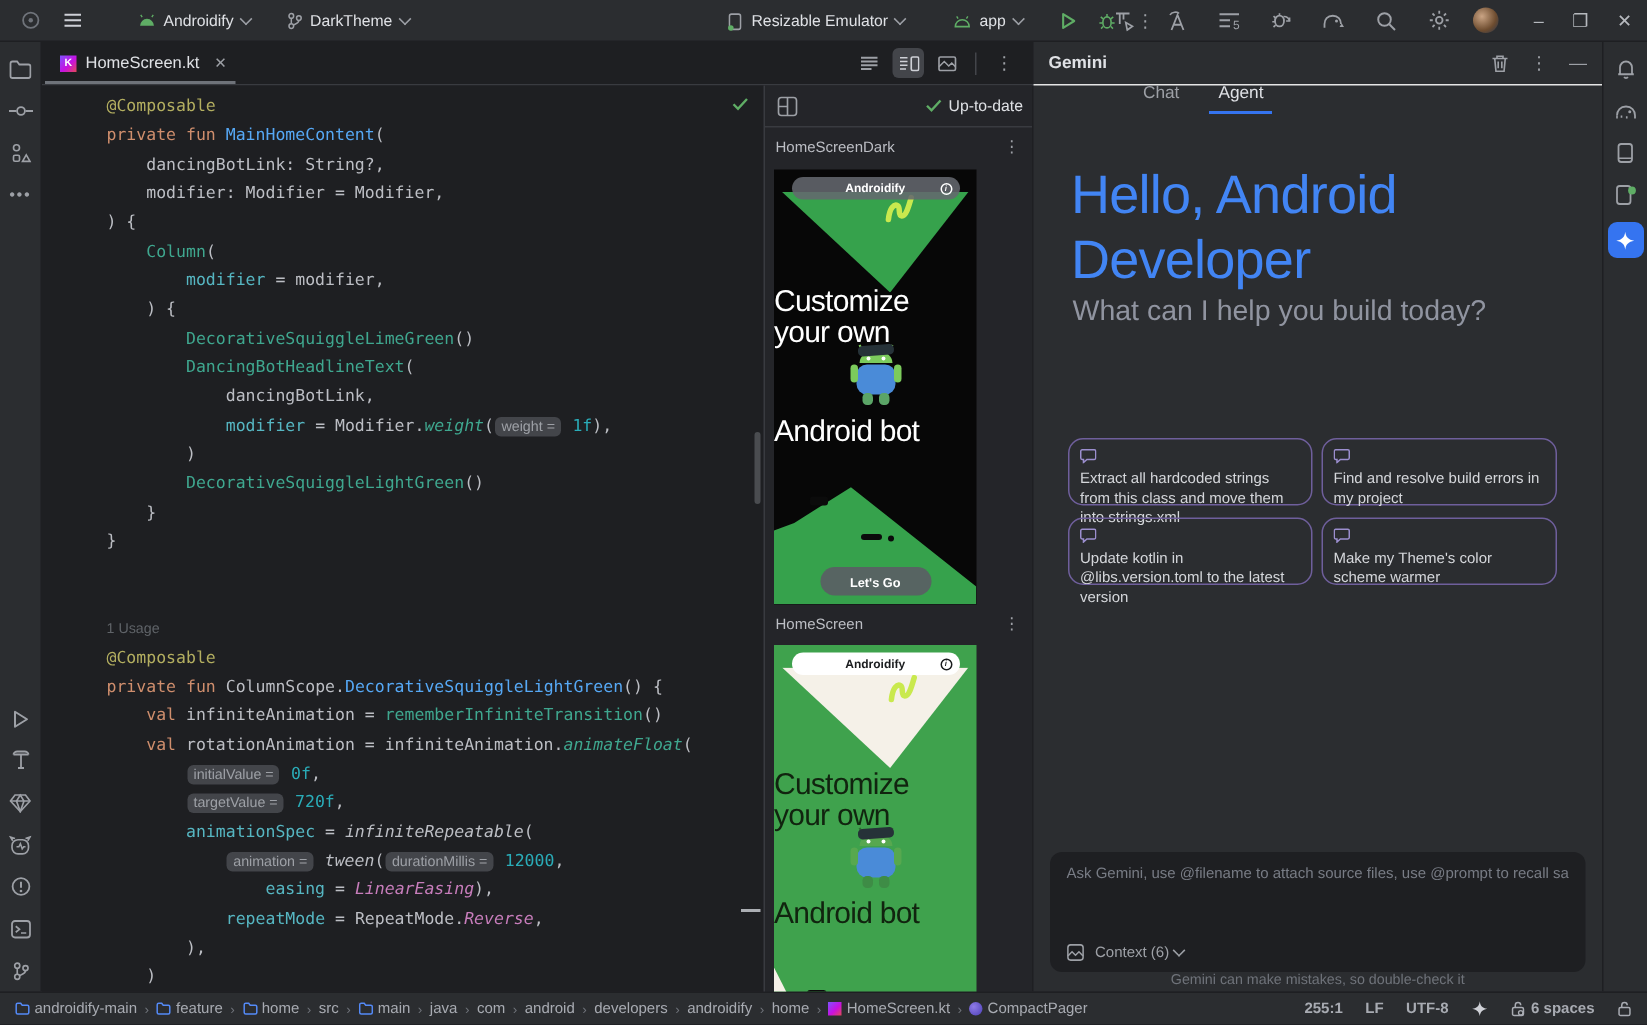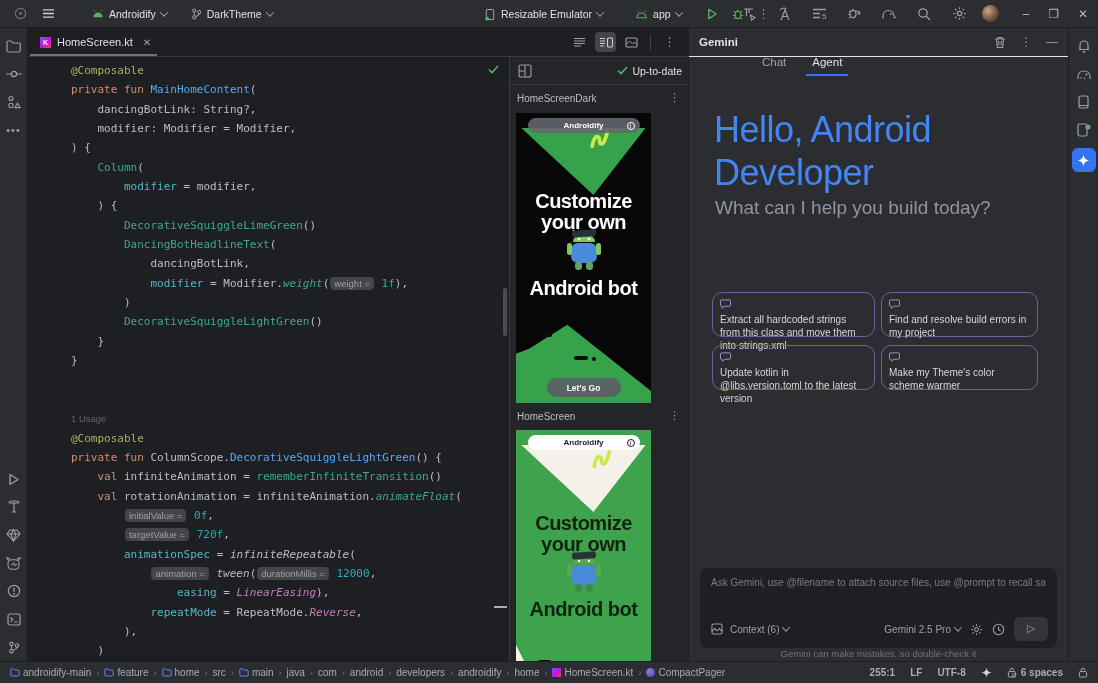--- a/index.html
+++ b/index.html
@@ -59,21 +59,21 @@
 .phone.dark{background:#070707;}
 .phone.light{background:#3FA24D;}
 .tri-top{position:absolute;left:4%;top:15px;width:92%;height:67px;clip-path:polygon(0 0,100% 0,58% 100%);}
 .phone.dark .tri-top{background:#36A24C;}
 .phone.light .tri-top{background:#F5F1E8;}
 .squiggle{position:absolute;}
 .pill{position:absolute;top:5px;left:50%;transform:translateX(-50%);width:112px;height:15px;border-radius:8px;display:flex;align-items:center;justify-content:center;font-size:8px;font-weight:bold;}
 .phone.dark .pill{background:rgba(100,104,110,.88);color:#fff;}
 .phone.light .pill{background:#FFFFFF;color:#1A1C1E;}
 .pill .info{position:absolute;right:5px;top:3.5px;width:8px;height:8px;border-radius:50%;border:1px solid currentColor;font-size:5px;line-height:6px;text-align:center;font-style:italic;}
-.pv-h{position:absolute;width:100%;text-align:center;font-weight:700;font-size:20px;letter-spacing:-.5px;}
+.pv-h{position:absolute;width:100%;font-weight:400;font-size:20px;letter-spacing:-.5px;}
 .phone.dark .pv-h{color:#FFFFFF;}
 .phone.light .pv-h{color:#11240F;}
 .mountain{position:absolute;left:0;bottom:0;width:100%;height:85px;background:#36A24C;clip-path:polygon(0 42%,10% 36%,38% 8%,100% 86%,100% 100%,0 100%);}
 .lets-go{position:absolute;left:50%;transform:translateX(-50%);bottom:6px;width:74px;height:19px;border-radius:10px;background:rgba(90,94,100,.92);color:#fff;font-size:8.5px;font-weight:bold;display:flex;align-items:center;justify-content:center;}
 .scrib{position:absolute;background:#0B0B0B;border-radius:2px;}
 .white-tri{position:absolute;left:0;bottom:0;width:38px;height:75px;background:#F5F1E8;clip-path:polygon(0 0,0 100%,100% 100%);}
 
 .gemini{width:379px;flex:none;display:flex;flex-direction:column;background:#2B2D30;}
 .gem-header{height:29px;flex:none;display:flex;align-items:center;padding:0 10px;border-bottom:1px solid #e5e5e5;}
 .gem-title-lbl{color:#DFE1E5;font-weight:bold;font-size:11.5px;margin-right:24px;}
@@ -474,41 +474,20 @@
           <div class="gi-ph">Ask Gemini, use @filename to attach source files, use @prompt to recall saved pr</div>
           <div class="gi-row">
             <span>
               <svg width="12" height="12" viewBox="0 0 13 13">
                   <rect x="1" y="1" width="11" height="11" rx="2" fill="none" stroke="#9DA0A6" stroke-width="1.1"></rect>
                   <path d="M1 9l3-3 2.5 2.5L9 6l3 3" fill="none" stroke="#9DA0A6" stroke-width="1.1"></path>
                 </svg>
             </span>
             <span>Context (6)</span>
             <span class="chev" style="margin-left:-3px;"></span>
-            <div class="gi-right">
-              <span>Gemini 2.5 Pro</span>
-              <span class="chev" style="margin-left:-5px;"></span>
-              <span>
-                <svg width="13" height="13" viewBox="0 0 15 15">
-                    <circle cx="7.5" cy="7.5" r="2.2" fill="none" stroke="#9DA0A6" stroke-width="1.2"></circle>
-                    <path d="M7.5 1.2v2M7.5 11.8v2M1.2 7.5h2M11.8 7.5h2M3 3l1.4 1.4M10.6 10.6 12 12M12 3l-1.4 1.4M4.4 10.6 3 12" stroke="#9DA0A6" stroke-width="1.2"></path>
-                  </svg>
-              </span>
-              <span>
-                <svg width="13" height="13" viewBox="0 0 13 13">
-                    <circle cx="6.5" cy="6.5" r="5.2" fill="none" stroke="#9DA0A6" stroke-width="1.1"></circle>
-                    <path d="M6.5 3.5v3l2 1.5" fill="none" stroke="#9DA0A6" stroke-width="1.1"></path>
-                  </svg>
-              </span>
-              <span class="send-btn">
-                <svg width="10" height="10" viewBox="0 0 11 11">
-                    <path d="M1.5 1.5 9.5 5.5 1.5 9.5z" fill="none" stroke="#6F737A" stroke-width="1.2"></path>
-                  </svg>
-              </span>
-            </div>
           </div>
         </div>
         <div class="gem-disc">Gemini can make mistakes, so double-check it</div>
       </div>
     </div>
 
     <div class="rail rail-right">
       <div class="rail-group">
         <span class="rail-icon">
           <svg width="14" height="14" viewBox="0 0 14 14">

